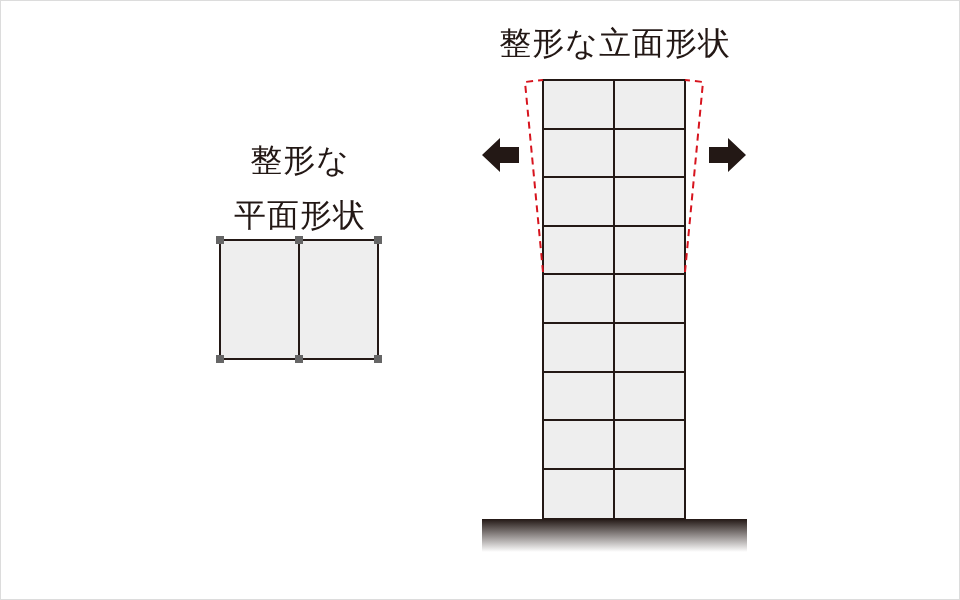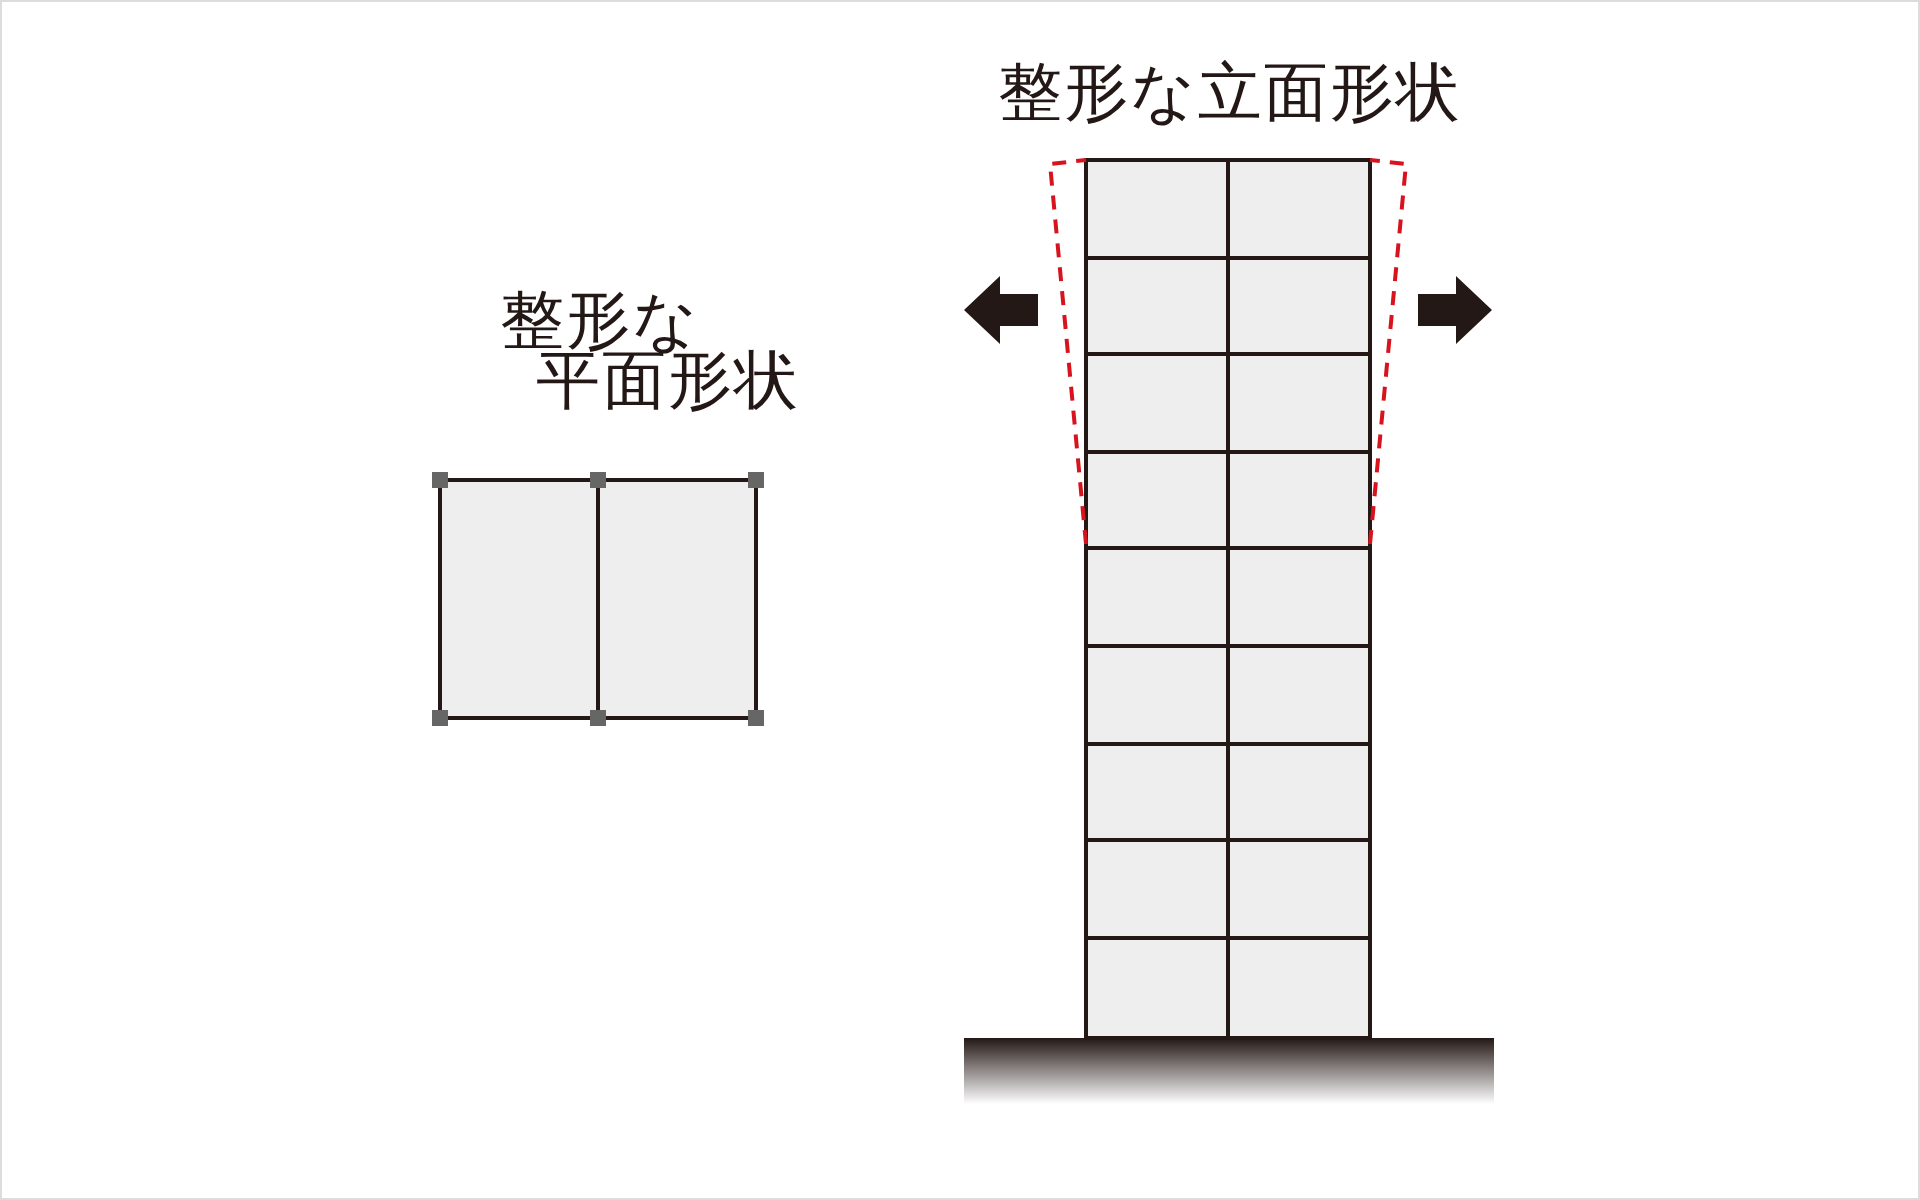--- a/index.html
+++ b/index.html
@@ -7,22 +7,22 @@
   .frame{position:absolute;left:0;top:0;width:958px;height:598px;border:1px solid #dcdcdc;}
   .label{position:absolute;color:#231815;font-size:32px;line-height:40px;text-align:center;letter-spacing:1px;}
   svg{position:absolute;left:0;top:0;}
 </style>
 </head>
 <body>
 
 <div class="frame"></div>
 
 <div class="label" style="left:220px;top:140px;width:160px;font-family:Liberation Serif, serif;">整形な</div>
-<div class="label" style="left:200px;top:170px;width:200px;text-align:right;">平面形状</div>
-<div class="label" style="left:470px;top:26px;width:290px;">整形な立面形状</div>
+<div class="label" style="left:200px;top:195px;width:200px;">平面形状</div>
+<div class="label" style="left:470px;top:26px;width:290px;font-family:Liberation Mono, monospace;">整形な立面形状</div>
 
 <svg width="960" height="600">
   <defs>
     <linearGradient id="ground" x1="0" y1="0" x2="0" y2="1">
       <stop offset="0" stop-color="#231815"></stop>
       <stop offset="1" stop-color="#ffffff"></stop>
     </linearGradient>
   </defs>
 
   <g>

